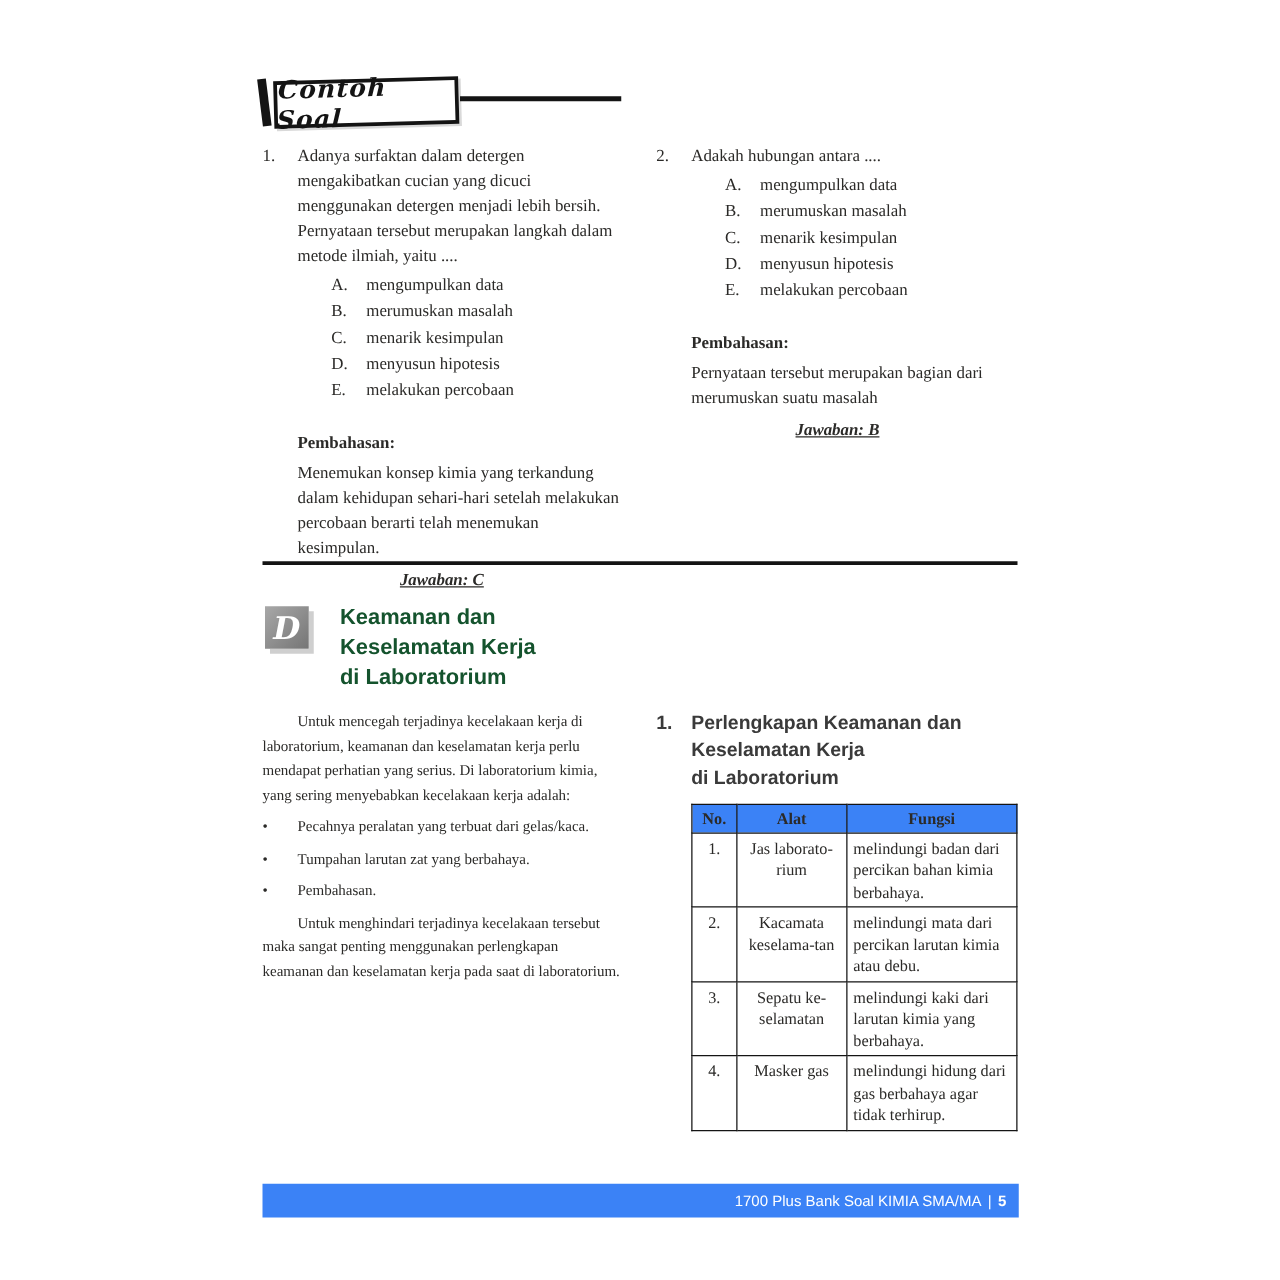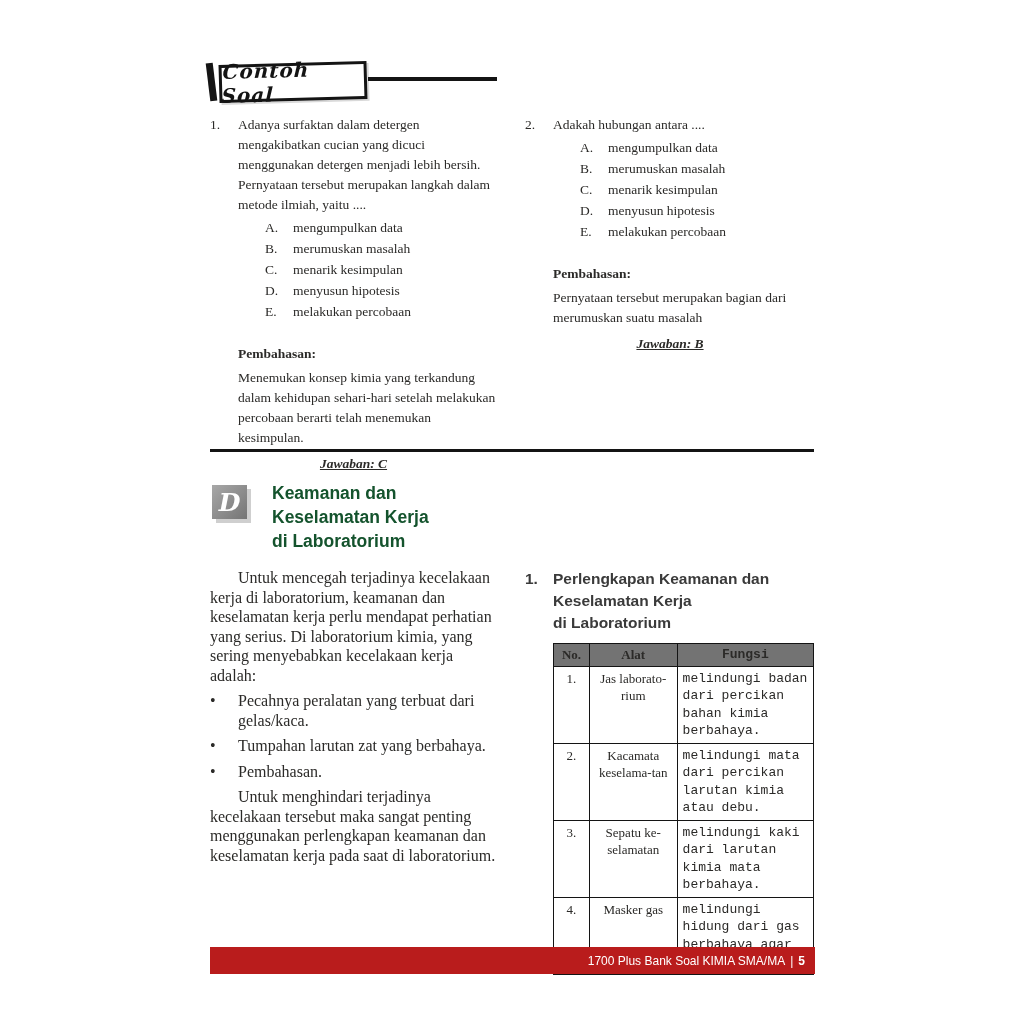--- a/index.html
+++ b/index.html
@@ -66,21 +66,21 @@
     font-style: italic; font-weight: bold; font-size: 25px; line-height: 1;
   }
   .d-title {
     position: absolute; left: 60px; top: 0;
     font-family: "Liberation Sans", sans-serif;
     font-weight: bold; font-size: 17.5px; line-height: 24px;
     color: #14532d; white-space: nowrap;
   }
 
   
-  .body-left { position: absolute; left: 210px; top: 568px; width: 287px; font-size: 16px; line-height: 19.5px; }
+  .body-left { position: absolute; left: 210px; top: 568px; width: 287px; font-size: 12px; line-height: 19.5px; }
   .body-left .para { text-indent: 28px; }
   .bullets { margin-top: 6px; }
   .bullet-row { display: flex; margin-bottom: 6px; }
   .bullet-marker { width: 28px; flex: 0 0 28px; }
   .bullet-text { flex: 1; }
   .body-left .para2 { margin-top: 2px; text-indent: 28px; }
 
   
   .subsection { position: absolute; left: 525px; top: 568px; width: 292px; }
   .sub-head { display: flex; font-family: "Liberation Sans", sans-serif; font-weight: bold; font-size: 15.5px; line-height: 22px; color: #3a3a3a; }
@@ -88,29 +88,29 @@
   .sub-title div { white-space: nowrap; }
 
   .alat-table {
     margin: 9px 0 0 28px;
     border-collapse: collapse;
     width: 261px;
     font-size: 13px; line-height: 17.5px;
     color: #2b2a28;
   }
   .alat-table th, .alat-table td { border: 1.5px solid #141414; padding: 3px 5px; vertical-align: top; }
-  .alat-table th { background: #737373; font-weight: bold; text-align: center; padding: 2px 4px; }
+  .alat-table th { background: #3b82f6; font-weight: bold; text-align: center; padding: 2px 4px; }
   .col-no { width: 36px; text-align: center; }
   .col-alat { width: 88px; text-align: center; }
-  .col-fungsi { width: 137px; text-align: left; font-family: Liberation Mono, monospace; }
+  .col-fungsi { width: 137px; text-align: left; }
 
   
   .footer-bar {
     position: absolute; left: 210px; top: 947px; width: 605px; height: 27px;
-    background: #b91c1c; color: #ffffff;
+    background: #3b82f6; color: #ffffff;
     display: flex; align-items: center; justify-content: flex-end;
     padding-right: 10px;
     font-family: "Liberation Sans", sans-serif; font-size: 12px;
   }
   .footer-bar .sep { margin: 0 5px; }
   .footer-bar .pagenum { font-weight: bold; }
 </style>
 </head>
 <body>
 
@@ -247,21 +247,21 @@
           <td class="col-fungsi">melindungi badan dari percikan bahan kimia berbahaya.</td>
         </tr>
         <tr>
           <td class="col-no">2.</td>
           <td class="col-alat">Kacamata keselama-tan</td>
           <td class="col-fungsi">melindungi mata dari percikan larutan kimia atau debu.</td>
         </tr>
         <tr>
           <td class="col-no">3.</td>
           <td class="col-alat">Sepatu ke-selamatan</td>
-          <td class="col-fungsi">melindungi kaki dari larutan kimia mata berbahaya.</td>
+          <td class="col-fungsi">melindungi kaki dari larutan kimia yang berbahaya.</td>
         </tr>
         <tr>
           <td class="col-no">4.</td>
           <td class="col-alat">Masker gas</td>
           <td class="col-fungsi">melindungi hidung dari gas berbahaya agar tidak terhirup.</td>
         </tr>
       </tbody>
     </table>
   </div>
 

